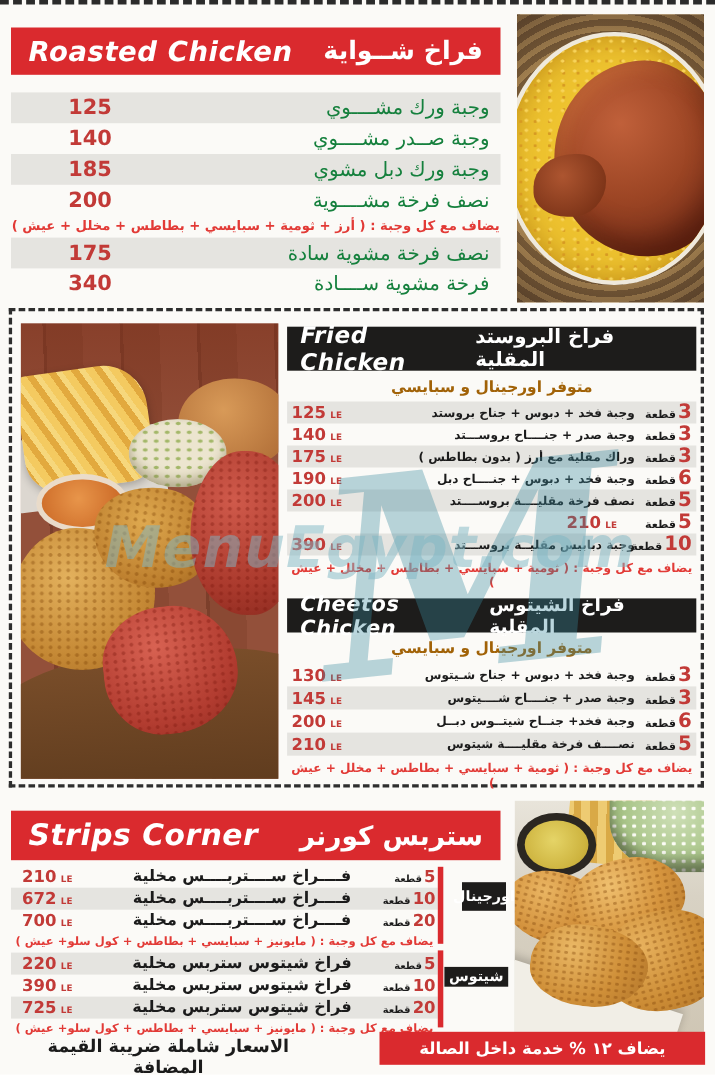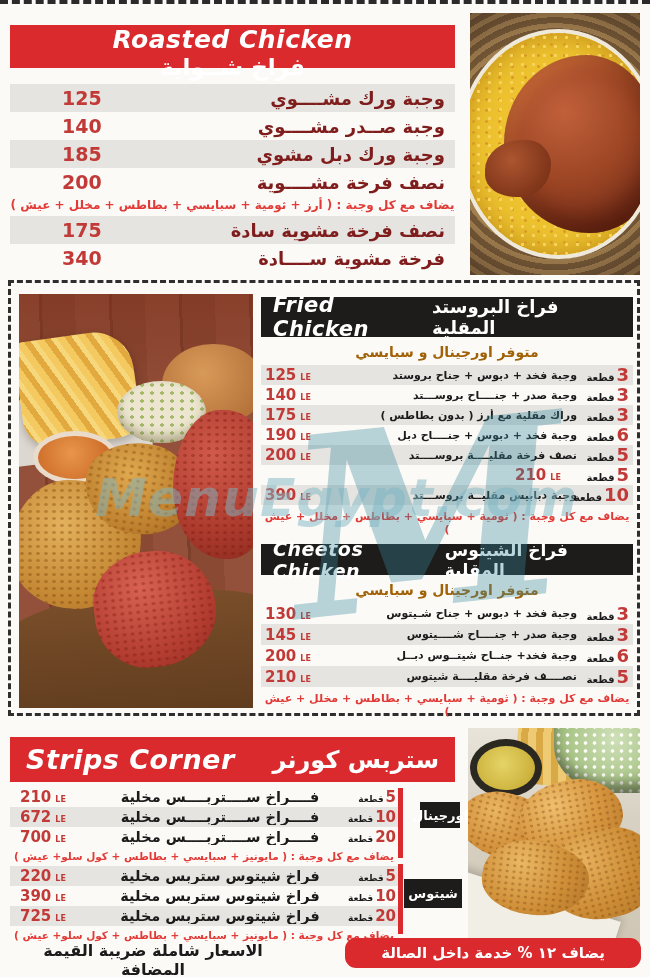--- a/index.html
+++ b/index.html
@@ -13,21 +13,21 @@
   .banner.black{background:#1d1c1b;}
   .banner .en{font-style:italic;font-weight:800;letter-spacing:.5px;}
   .banner .ar{font-weight:700;}
 
   .top-dash{position:absolute;left:0;top:0;width:100%;border-top:4px dashed #2b2b2b;}
 
   
   .tlist{position:absolute;left:10px;width:445px;}
   .trow{direction:rtl;display:flex;align-items:center;justify-content:space-between;
         height:28px;padding:0 10px 0 52px;box-sizing:border-box;}
-  .trow .tname{font-weight:700;font-size:18px;color:#7f1d1d;white-space:nowrap;}
+  .trow .tname{font-weight:400;font-size:18px;color:#15803d;white-space:nowrap;}
   .trow .tprice{font-weight:800;font-size:19px;color:#c23a37;}
   .gray{background:#e5e4e0;}
 
   .note{color:#e23a36;font-weight:700;text-align:center;}
   .note1{position:absolute;left:10px;top:198px;width:445px;font-size:12px;}
 
   
   .midbox{position:absolute;left:8px;top:280px;width:632px;height:436px;
           border:3px dashed #2e2e2e;box-sizing:border-box;}
   .midcol{position:absolute;left:250px;top:14px;width:372px;}
@@ -55,21 +55,21 @@
   .snote{width:388px;font-size:10.5px;margin:3px 0 4px;}
   .groupbar{position:absolute;width:5px;background:#da2a2e;}
   .grouplabel{position:absolute;background:#1d1c1b;color:#fff;font-weight:700;font-size:13px;
               display:flex;align-items:center;justify-content:center;}
 
   
   .vat{position:absolute;left:28px;top:941px;width:250px;text-align:center;
        font-weight:700;font-size:16px;color:#1b1b1b;direction:rtl;}
   .service{position:absolute;left:345px;top:938px;width:296px;height:30px;background:#da2a2e;
            color:#fff;font-weight:700;font-size:15px;display:flex;align-items:center;
-           justify-content:center;direction:rtl;border-radius:11px;}
+           justify-content:center;direction:rtl;}
 
   
   .watermark{position:absolute;left:95px;top:468px;width:560px;z-index:60;pointer-events:none;
              font-style:italic;font-weight:700;font-size:52px;letter-spacing:1px;
              color:rgba(125,182,196,0.5);white-space:nowrap;}
   .watermark-m{position:absolute;left:290px;top:370px;z-index:59;pointer-events:none;
                font-family:"DejaVu Serif","Liberation Serif",serif;font-style:italic;
                font-size:250px;font-weight:700;color:rgba(58,138,158,0.35);transform:rotate(-6deg);}
 
   
@@ -158,21 +158,21 @@
 
   <div class="photo-roasted">
     <div class="shade"></div>
     <div class="plate">
       <div class="rice"></div>
       <div class="chicken"></div>
       <div class="chicken-wing"></div>
     </div>
   </div>
 
-  <div class="banner red" style="left:10px;top:25px;width:445px;height:43px;flex-direction:column;">
+  <div class="banner red" style="left:10px;top:25px;width:445px;height:43px;">
     <span class="en" style="font-size:25px;">Roasted Chicken</span>
     <span class="ar" style="font-size:23px;">فراخ شــوایة</span>
   </div>
 
   <div class="tlist" style="top:84px;">
     <div class="trow gray">
       <span class="tname">وجبة ورك مشــــوي</span>
       <span class="tprice">125</span>
     </div>
     <div class="trow">
@@ -448,21 +448,21 @@
           <i>LE</i>
         </span>
     </div>
     <div class="note snote">يضاف مع كل وجبة : ( مايونيز + سبايسي + بطاطس + كول سلو+ عيش )</div>
   </div>
 
   <div class="groupbar" style="left:398px;top:788px;height:70px;"></div>
   <div class="grouplabel" style="left:420px;top:802px;width:40px;height:26px;">اورجينال</div>
 
   <div class="groupbar" style="left:398px;top:864px;height:70px;"></div>
-  <div class="grouplabel" style="left:404px;top:879px;width:58px;height:29px;">شيتوس</div>
+  <div class="grouplabel" style="left:404px;top:879px;width:58px;height:18px;">شيتوس</div>
 
   <div class="vat">الاسعار شاملة ضريبة القيمة المضافة</div>
   <div class="service">يضاف ١٢ % خدمة داخل الصالة</div>
 
   <div class="watermark-m">M</div>
   <div class="watermark">MenuEgypt.com</div>
 
 </div>
 
 </body></html>

